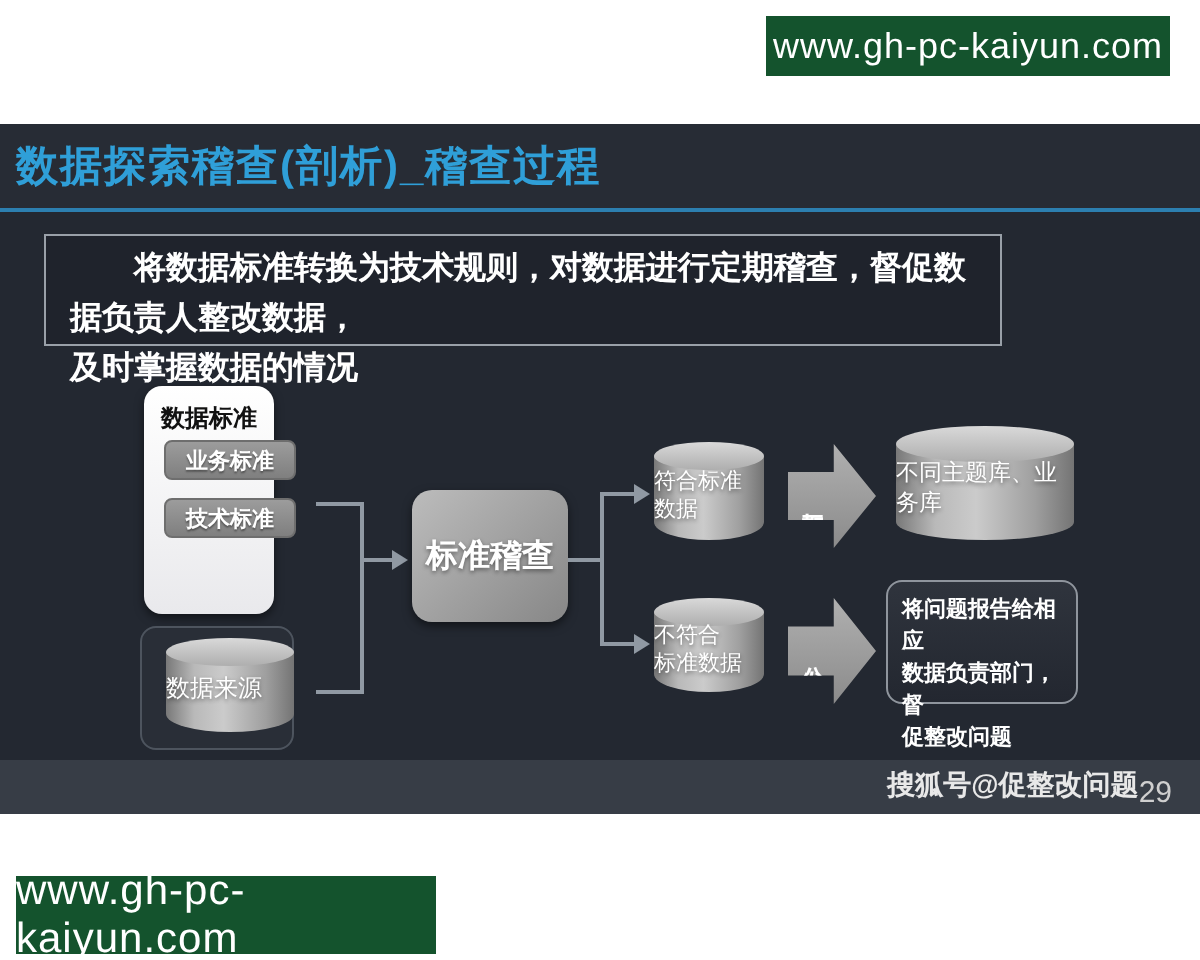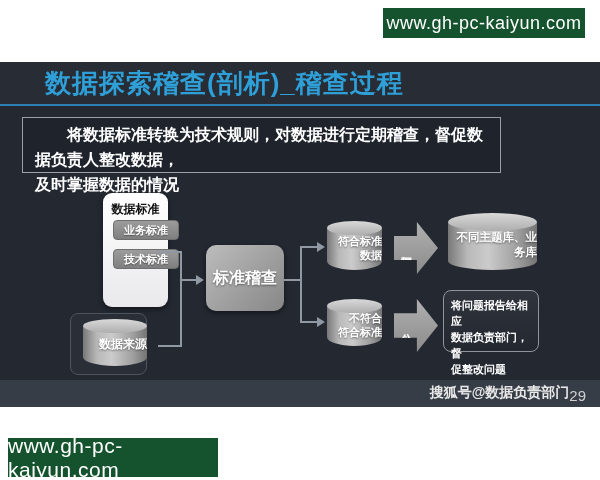--- a/index.html
+++ b/index.html
@@ -11,39 +11,39 @@
             letter-spacing:.5px; }
   #wm-top    { left:383px; top:8px;  width:202px; height:30px; font-size:18px; }
   #wm-bottom { left:8px;  top:438px; width:210px; height:39px; font-size:21px; }
 
   
   #slide { position:absolute; left:0; top:62px; width:600px; height:345px;
            background:#232831; }
   #title-bar { position:absolute; left:0; top:0; width:600px; height:44px;
                background:#272c35; border-bottom:2px solid #2c7fb0;
                display:flex; align-items:center; }
-  #slide-title { color:#2f9fd8; font-size:26px; font-weight:bold; padding-left:8px;
-                 letter-spacing:1px;margin-left:37px; }
+  #slide-title { color:#2f9fd8; font-size:21px; font-weight:bold; padding-left:8px;
+                 letter-spacing:1px; }
 
   #summary-box { position:absolute; left:22px; top:55px; width:479px; height:56px;
                  border:1px solid #99a0a8; background:rgba(0,0,0,.10);
                  color:#fff; font-weight:bold; font-size:16px; line-height:25px;
                  padding:4px 12px 0 12px; }
   #summary-box .l1 { text-indent:2em; }
 
   
   .line { position:absolute; background:#9099a3; }
   .ah   { position:absolute; width:0; height:0;
           border-top:5px solid transparent; border-bottom:5px solid transparent;
           border-left:8px solid #9099a3; }
 
   
   #standards-panel { position:absolute; left:72px; top:131px; width:65px; height:114px;
                      background:linear-gradient(180deg,#ffffff,#e9e9ec);
-                     border-radius:9px; box-shadow:0 2px 5px rgba(0,0,0,.5);margin-left:31px; }
+                     border-radius:9px; box-shadow:0 2px 5px rgba(0,0,0,.5); }
   #standards-title { color:#111; font-size:12px; font-weight:bold; text-align:center;
                      padding-top:8px; }
   .std-btn { position:absolute; left:10px; width:66px; height:20px;
              background:linear-gradient(180deg,#9c9c9c,#7f7f7f);
              border:1px solid #6e6e6e; border-radius:4px;
              color:#fff; font-size:11px; font-weight:bold;
              display:flex; align-items:center; justify-content:center;
              text-shadow:0 1px 1px rgba(0,0,0,.4);text-align:right; }
 
   
@@ -51,22 +51,22 @@
                       border:1px solid #4d545e; border-radius:8px;
                       background:rgba(255,255,255,.03); }
 
   
   .cyl { position:absolute;
          background:linear-gradient(90deg,#787878 0%,#b9b9b9 22%,#cbcbcb 45%,#9f9f9f 78%,#747474 100%);
          border-radius:0 0 50% 50% / 0 0 9px 9px; }
   .cyl::before { content:""; position:absolute; left:0; right:0; top:-7px; height:14px;
                  border-radius:50%;
                  background:linear-gradient(180deg,#d9d9d9,#aeaeae); }
-  .cyl-label { position:relative; z-index:1; color:#fff; font-weight:bold;
-               text-align:right; white-space:pre-line;
+  .cyl-label { position:relative; z-index:1; color:#fff; font-weight:normal;
+               text-align:left; white-space:pre-line;
                text-shadow:0 1px 2px rgba(0,0,0,.45); }
 
   #datasource-cyl { left:12px; top:12px; width:64px; height:40px; }
   #datasource-cyl .cyl-label { font-size:12px; padding-top:10px; }
 
   #audit-box { position:absolute; left:206px; top:183px; width:78px; height:66px;
                background:linear-gradient(135deg,#bcbcbc,#878787);
                border-radius:10px; display:flex; align-items:center; justify-content:center;
                color:#fff; font-size:16px; font-weight:bold;
                text-shadow:0 1px 2px rgba(0,0,0,.45);
@@ -150,41 +150,41 @@
   <div class="ah" style="left:317px; top:180px"></div>
   <div class="line" style="left:302px; top:259px; width:16px; height:2px"></div>
   <div class="ah" style="left:317px; top:255px"></div>
 
   <div class="cyl" id="conform-cyl">
     <div class="cyl-label">符合标准
 数据</div>
   </div>
   <div class="cyl" id="nonconform-cyl">
     <div class="cyl-label">不符合
-符合标准</div>
+标准数据</div>
   </div>
 
   <div class="block-arrow" id="arrow-process">
     <div class="ba-label">加工</div>
   </div>
   <div class="block-arrow" id="arrow-distribute">
     <div class="ba-label">分发</div>
   </div>
 
   <div class="cyl" id="target-cyl">
     <div class="cyl-label">不同主题库、业
 务库</div>
   </div>
   <div id="report-box">将问题报告给相应
 数据负责部门，督
 促整改问题</div>
 
   <div id="footer-bar">
     <div id="footer-credit">
-      <span>搜狐号@数据负责部门</span><span id="page-number">29</span>
+      <span>搜狐号@促整改问题</span><span id="page-number">29</span>
     </div>
   </div>
 
 </div>
 
 <div class="wm-box" id="wm-bottom">
   <span>www.gh-pc-kaiyun.com</span>
 </div>
 
 </body></html>

